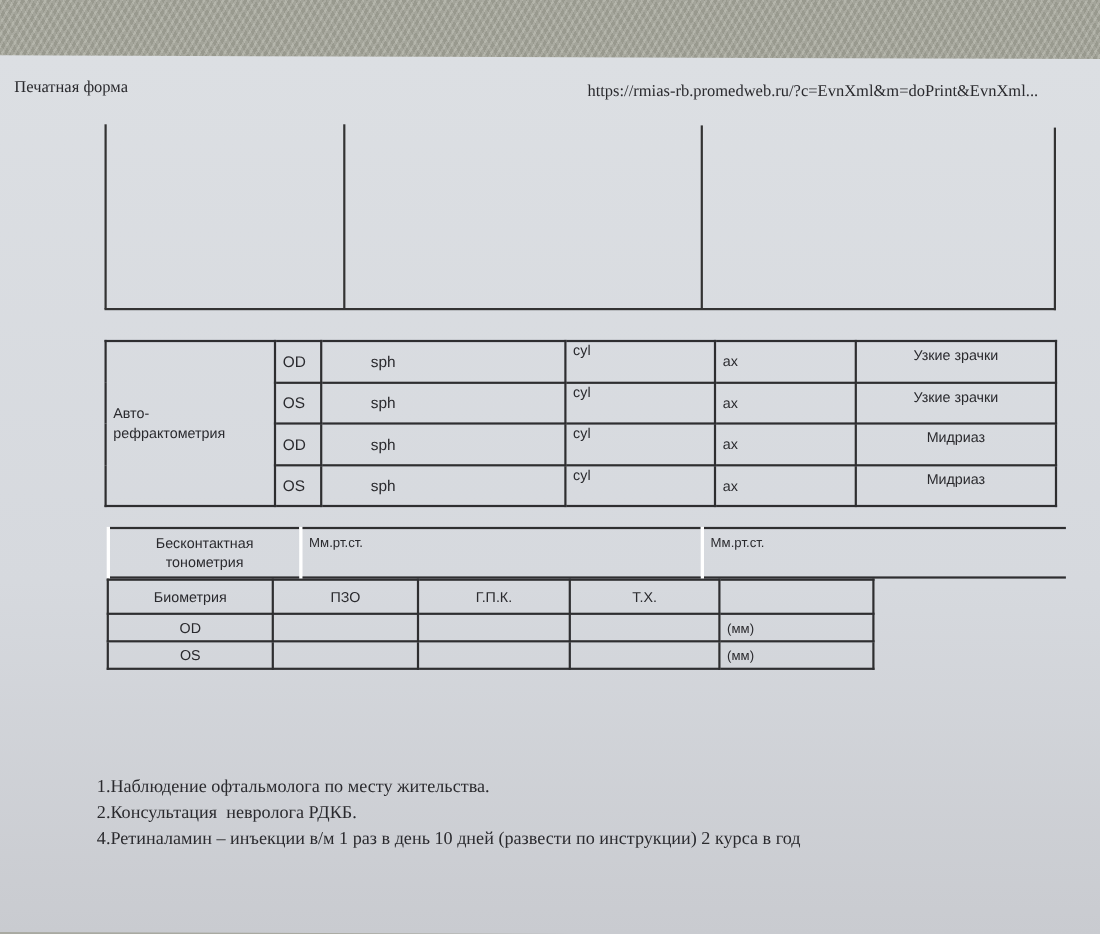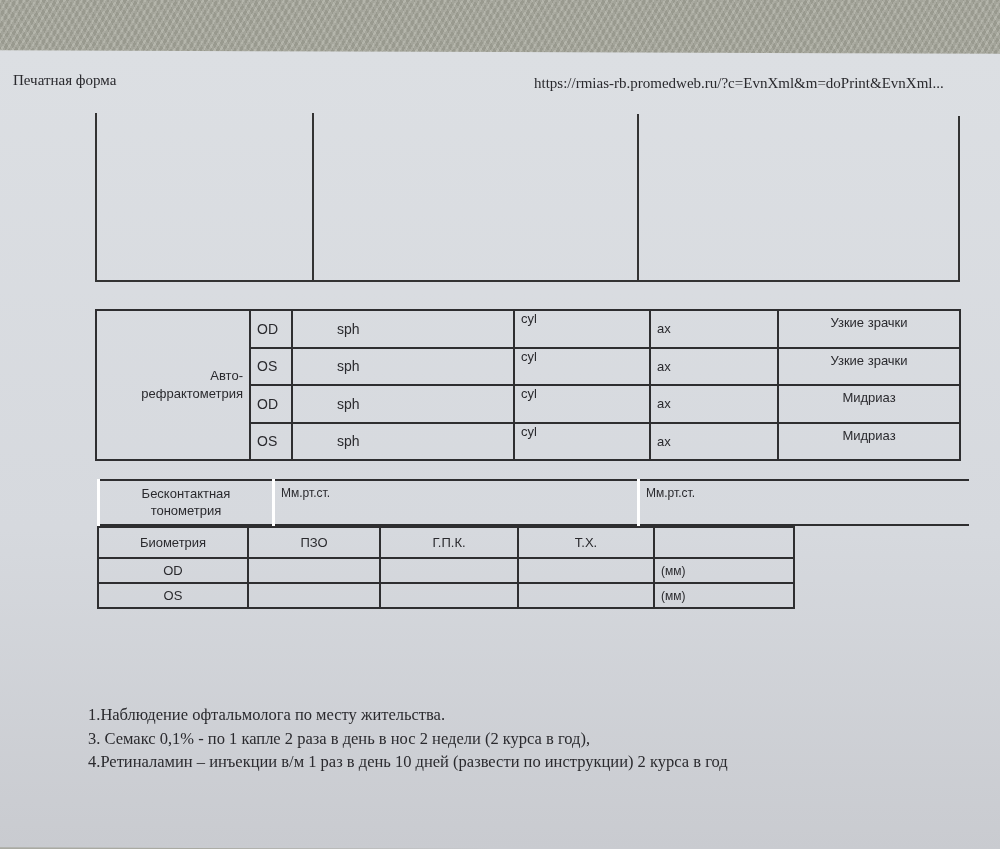--- a/index.html
+++ b/index.html
@@ -27,21 +27,21 @@
 
     
     .vline { position: absolute; width: 1.5px; background: #333; }
     .hline { position: absolute; height: 2px; background: #333; }
 
     table { border-collapse: collapse; position: absolute; }
     td { border: 2px solid #2e2e30; font-size: 13px; padding: 0 6px; vertical-align: middle; }
 
     .autoref { left: 95px; top: 309px; width: 866px; }
     .autoref td { height: 31.5px; }
-    .autoref .label { text-align: right; width: 140px; line-height: 18px; }
+    .autoref .label { text-align: left; width: 140px; line-height: 18px; }
     .autoref .eye { width: 28px; font-size: 14px; }
     .autoref .sph { width: 170px; font-size: 14px; padding-left: 44px; }
     .autoref .cyl { width: 122px; vertical-align: top; padding-top: 0; border-radius: 11px; }
     .autoref .ax { width: 114px; }
     .autoref .note { text-align: center; vertical-align: top; padding-top: 4px; }
 
     .tono { left: 97px; top: 479px; width: 872px; }
     .tono td { height: 38px; vertical-align: top; padding-top: 5px; font-size: 12px; border-left: 3px solid #ffffff; }
     .tono td.lbl { text-align: center; padding-top: 4px; width: 160px; line-height: 17px; font-size: 13px; }
     .tono td.last { border-right: none; }
@@ -146,15 +146,15 @@
     <td></td>
     <td></td>
     <td></td>
     <td class="unit">(мм)</td>
   </tr>
 </tbody>
   </table>
 
 <div class="recs serif">
   <div class="line">1.Наблюдение офтальмолога по месту жительства.</div>
-  <div class="line">3. Семакс 0,1% - по 1 капле 2 раза в день в нос 2 недели (2 курса в год),</div>
+  <div class="line" style="white-space:pre;">2.Консультация  невролога РДКБ.</div>
   <div class="line">4.Ретиналамин – инъекции в/м 1 раз в день 10 дней (развести по инструкции) 2 курса в год</div>
 </div>
 
 </body></html>

